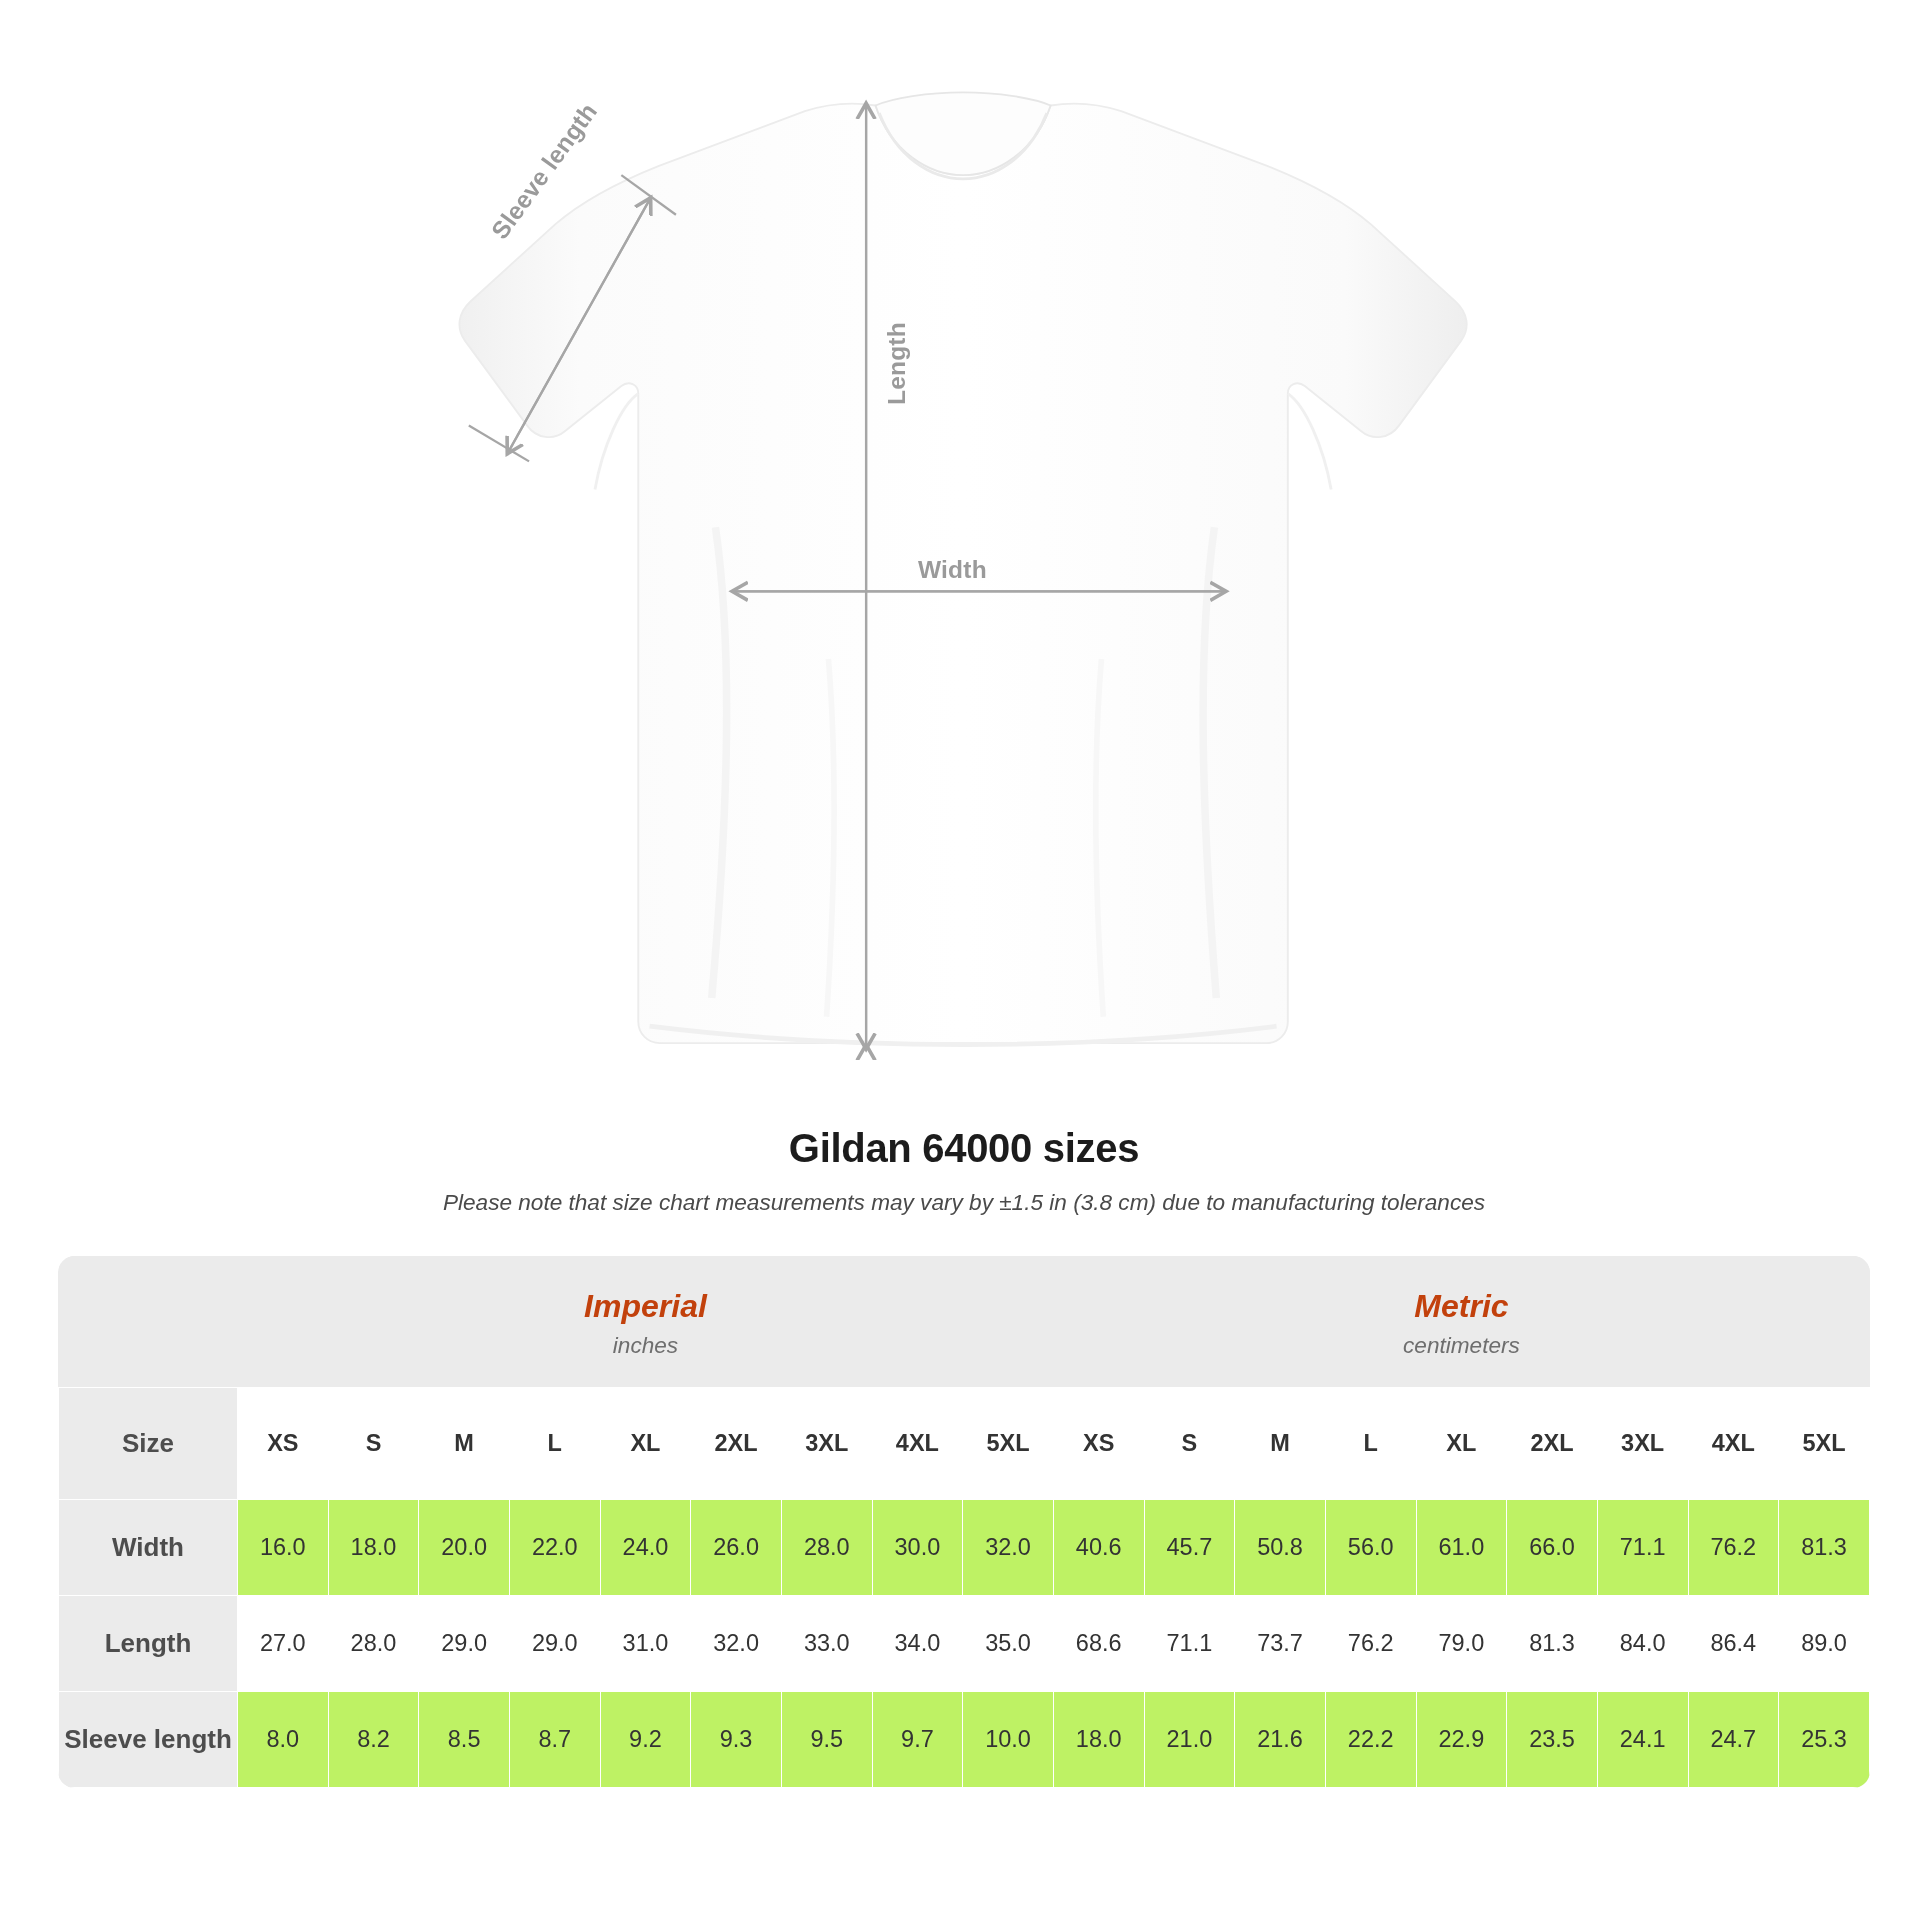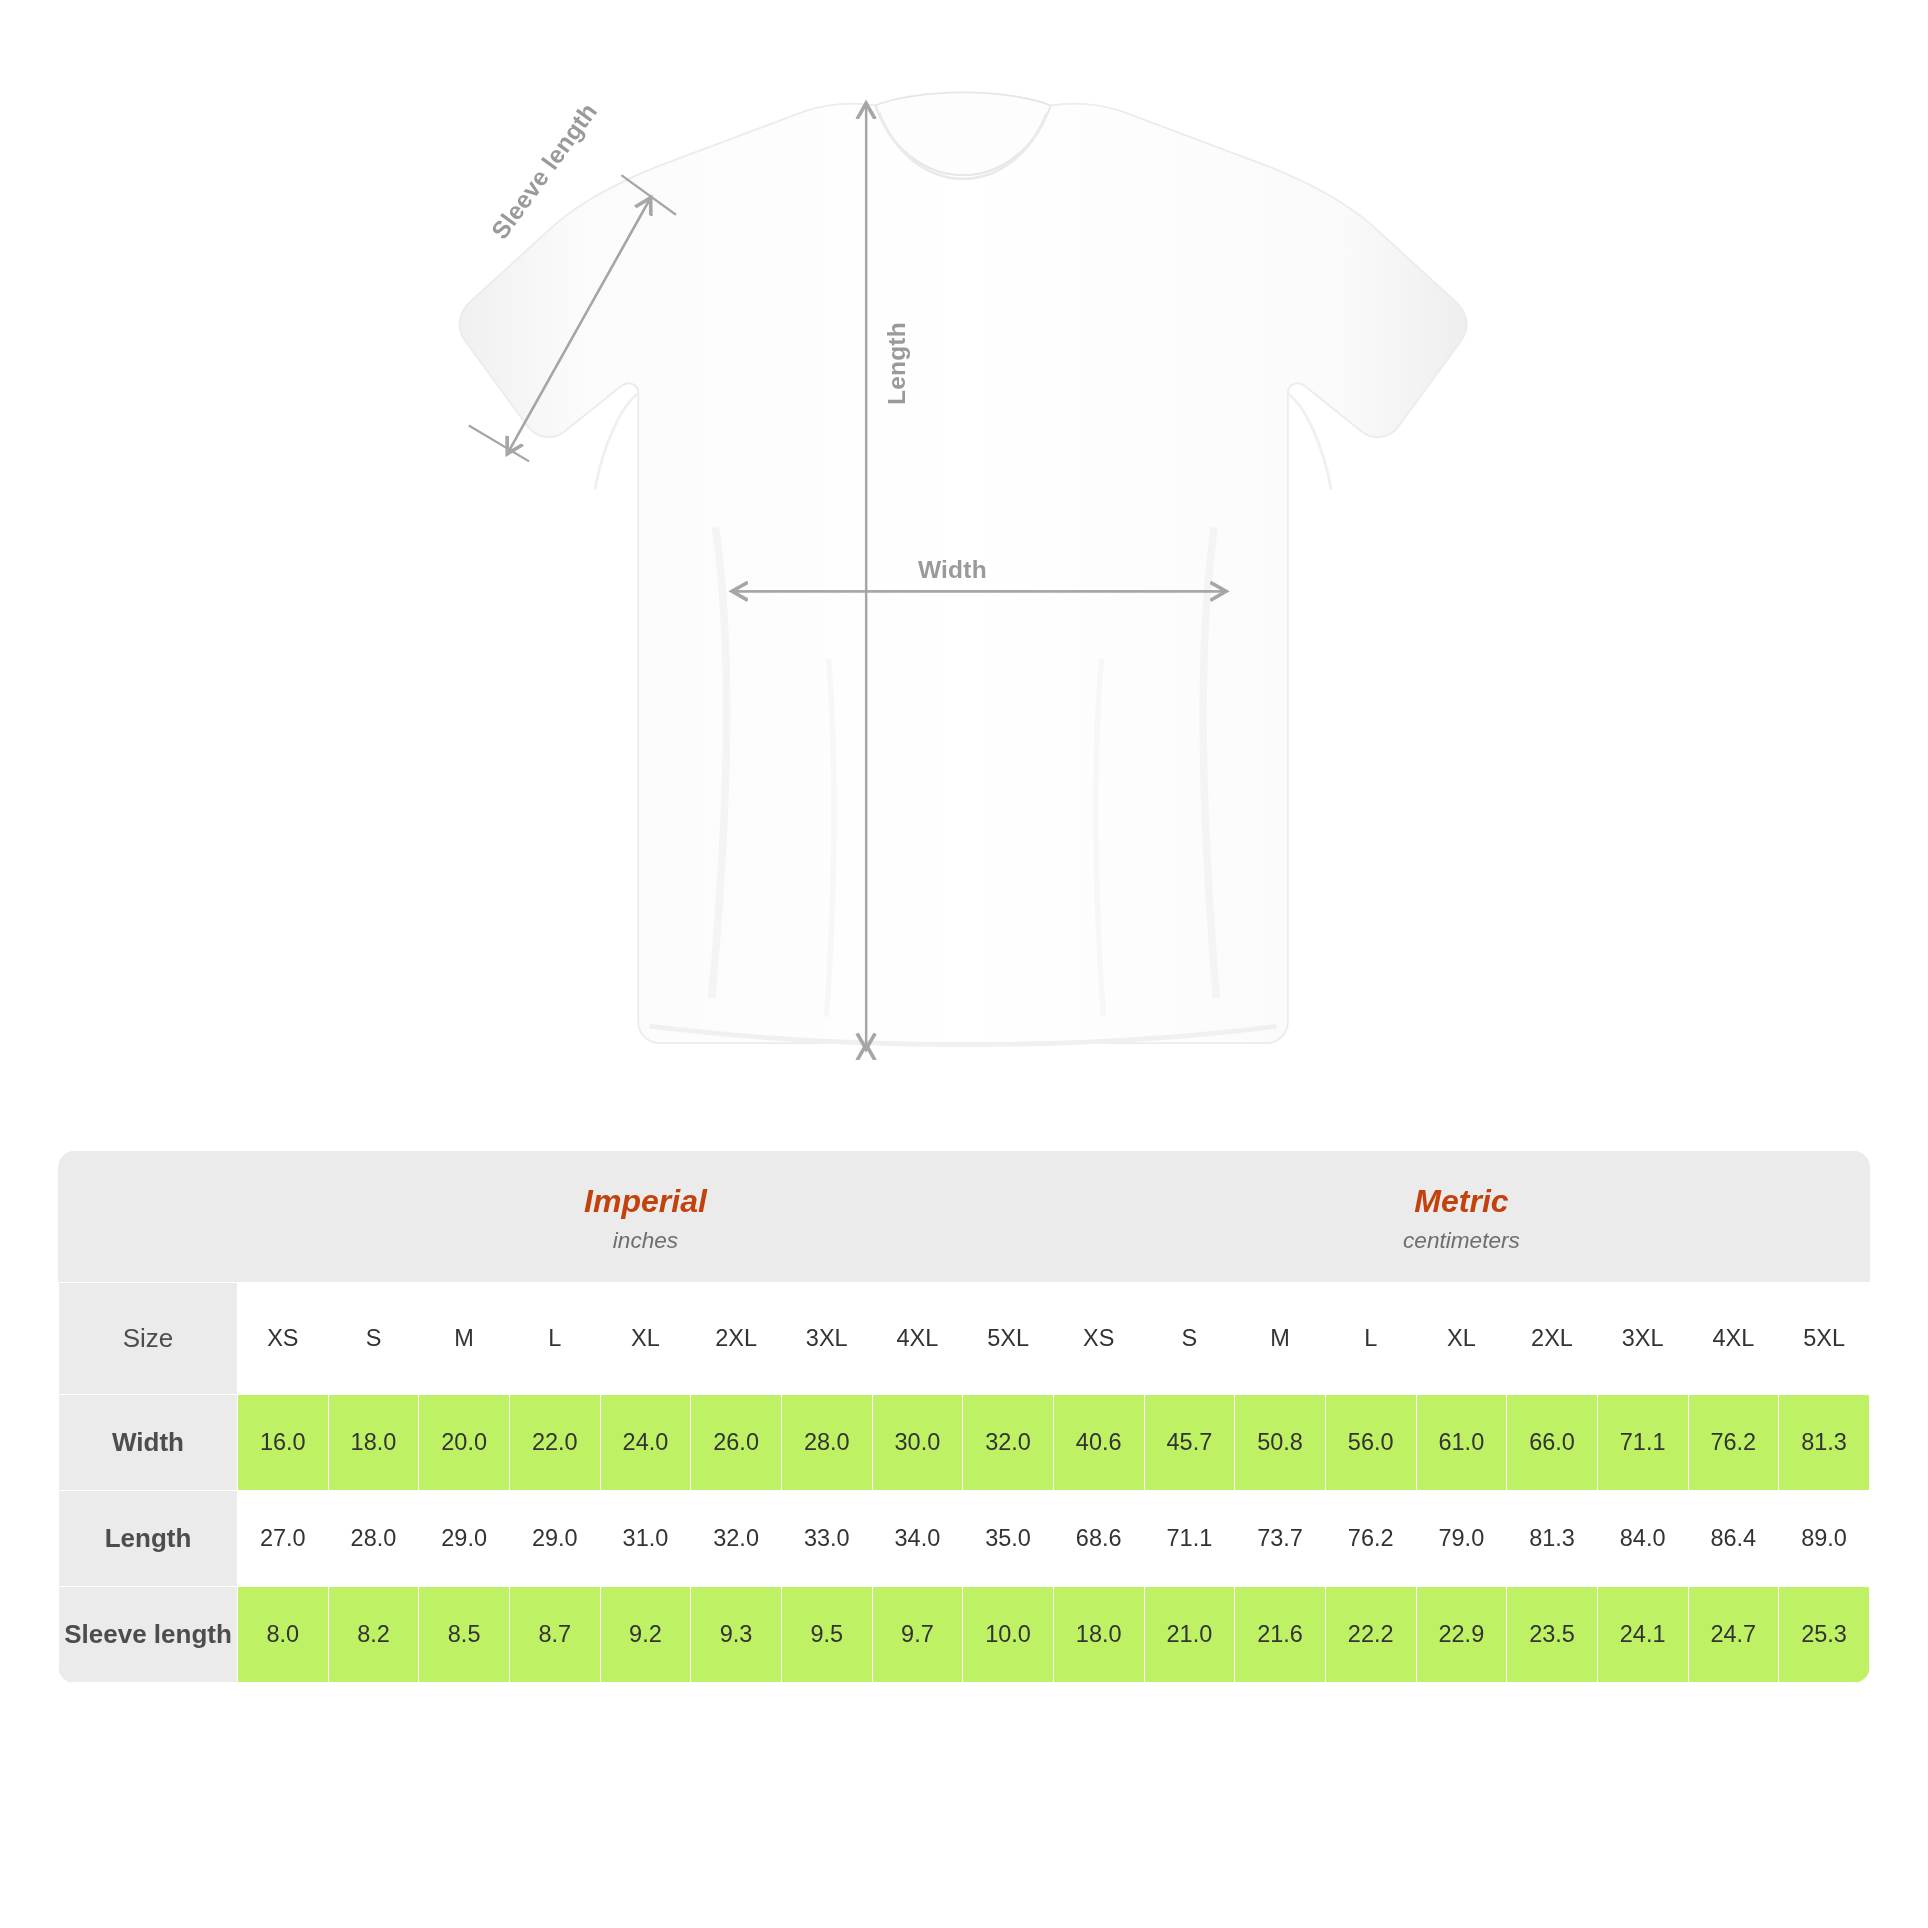--- a/index.html
+++ b/index.html
@@ -120,21 +120,21 @@
   }
   .unit-blank {
     background: #ebebeb;
     border: none !important;
   }
 
   
   .hdr-row td {
     background: #ffffff;
     padding: 40px 0;
-    font-weight: normal;
+    font-weight: bold;
     color: #4d4d4d;
     font-size: 25.4px;
   }
   .hdr-row td.rowlabel {
     background: #ebebeb;
     font-size: 26px;
     color: #4d4d4d;
   }
 
   
@@ -229,20 +229,24 @@
         <line x1="498" y1="452" x2="562" y2="490"></line>
         <line x1="660" y1="186" x2="718" y2="228"></line>
       </g>
     </svg>
 
     <div class="dim-label length">Length</div>
     <div class="dim-label width">Width</div>
     <div class="dim-label sleeve">Sleeve length</div>
   </div>
 
+  <div class="title-block">
+    <div class="chart-title">Gildan 64000 sizes</div>
+    <div class="chart-note">Please note that size chart measurements may vary by ±1.5 in (3.8 cm) due to manufacturing tolerances</div>
+  </div>
 
   <div class="table-wrap">
     <table class="size-table">
       <colgroup>
         <col class="col-label">
       </colgroup>
       <tbody>
         <tr>
           <td class="unit-blank"></td>
           <td class="unit-cell" colspan="9">

